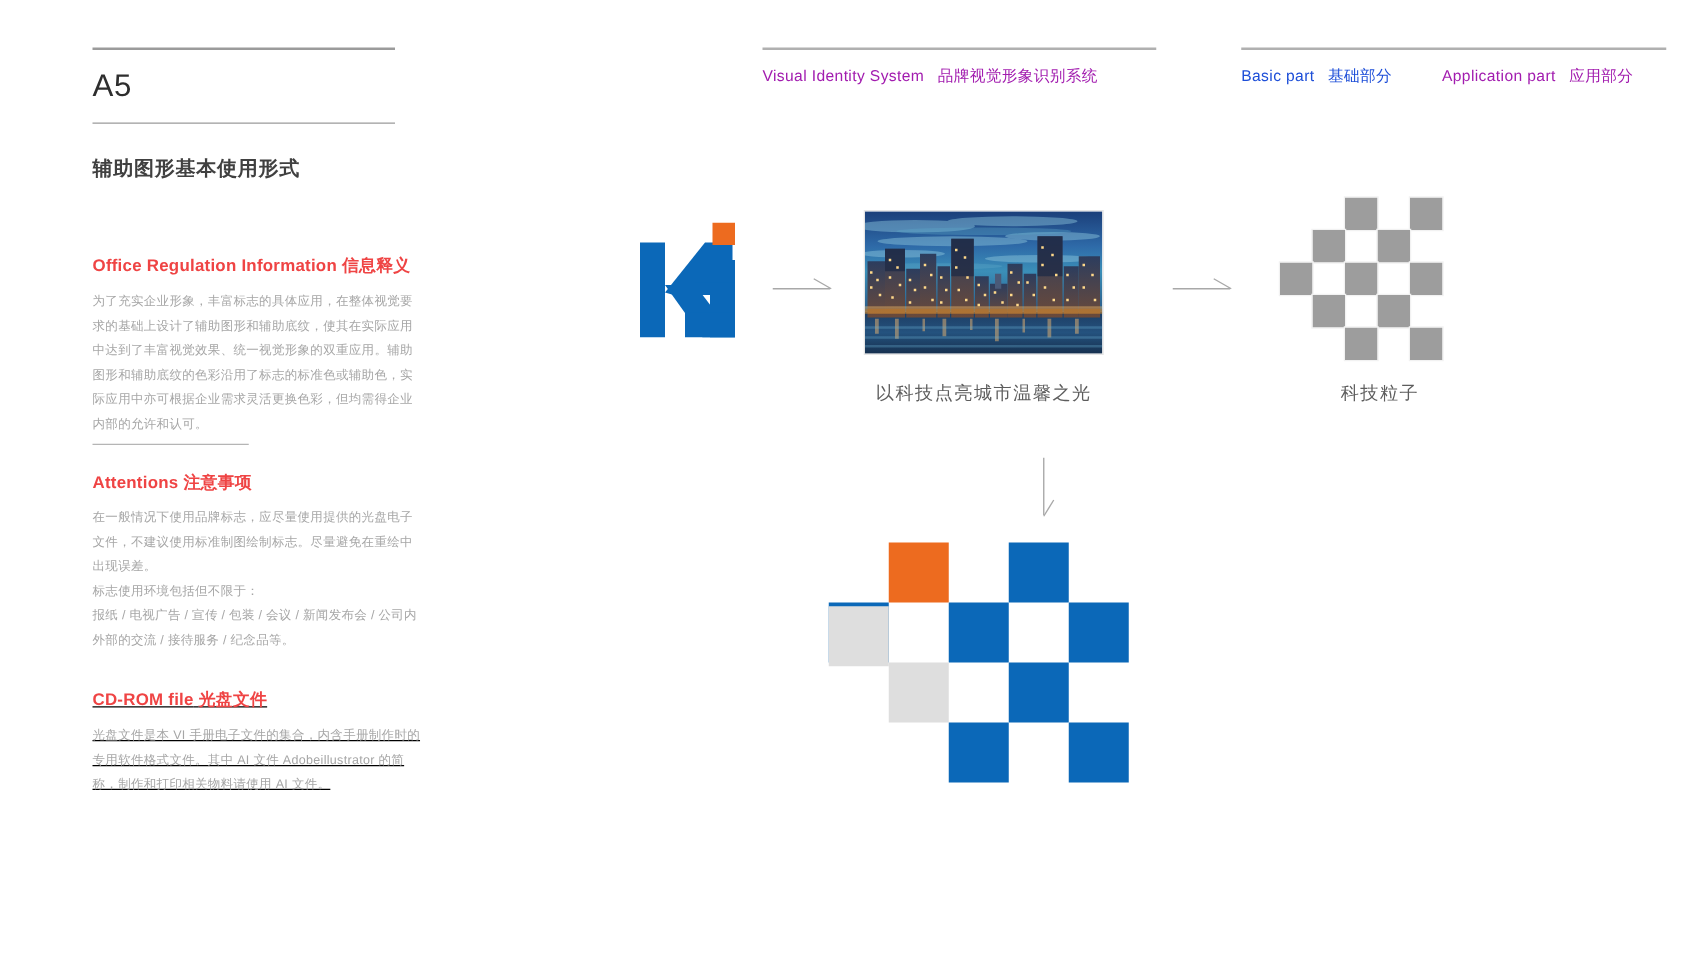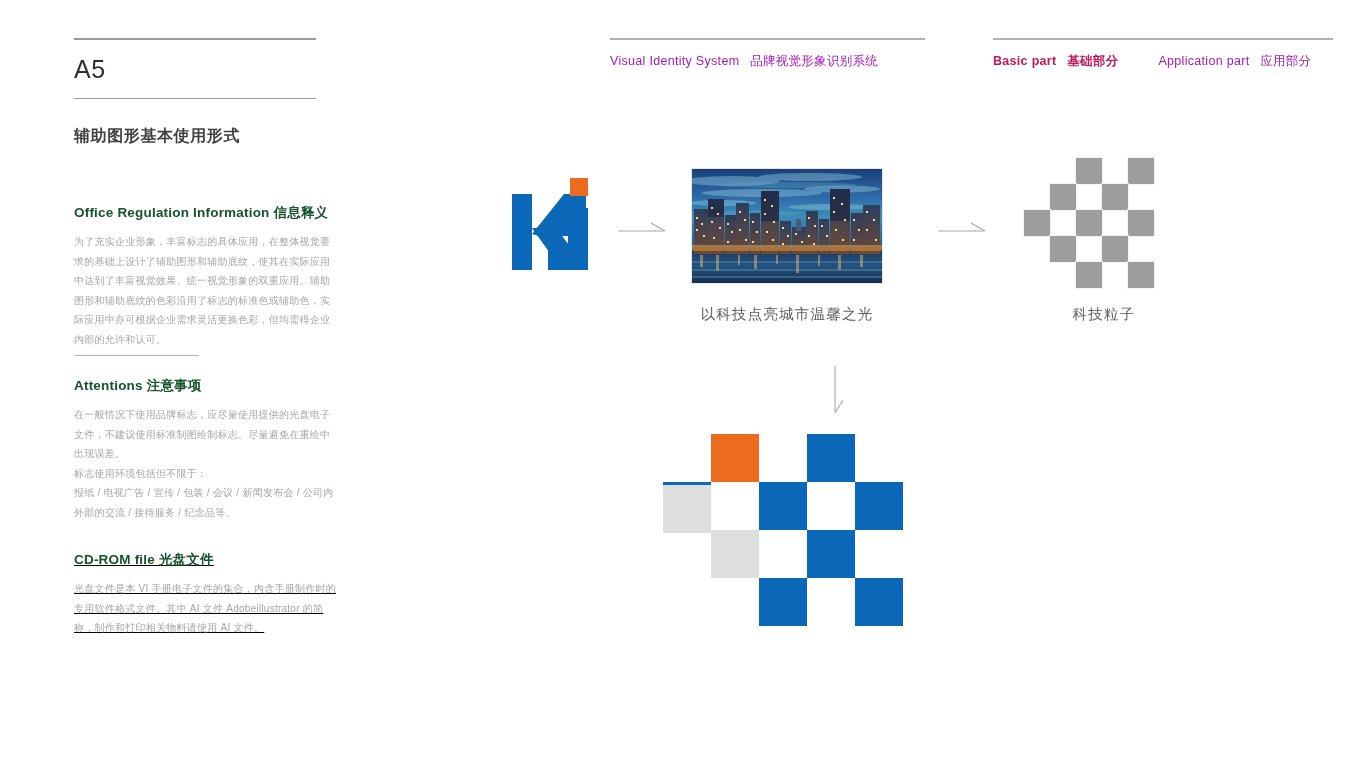--- a/index.html
+++ b/index.html
@@ -50,21 +50,21 @@
     font-weight: 700;
     color: #404040;
     letter-spacing: 0.6px;
     line-height: 22px;
   }
 
   .block { margin-top: 0; }
   .block-head {
     font-size: 13.5px;
     font-weight: 700;
-    color: #14532d;
+    color: #ef4444;
     letter-spacing: 0.2px;
     line-height: 20px;
   }
   .block-head .cn { font-weight: 700; }
   .block-body {
     margin-top: 9px;
     font-size: 10px;
     line-height: 19.5px;
     color: #a6a6a6;
     letter-spacing: 0.25px;
@@ -88,21 +88,21 @@
     display: flex;
     align-items: baseline;
     margin-top: 13px;
   }
   .nav-item {
     font-size: 12.5px;
     letter-spacing: 0.3px;
     white-space: nowrap;
   }
   .nav-item.muted { color: #a21caf; }
-  .nav-item.dark  { color: #be185d; font-weight: 700; }
+  .nav-item.dark  { color: #1d4ed8; font-weight: 400; }
   .nav-item .en { margin-right: 7px; }
   .nav-item + .nav-item { margin-left: 40px; }
 
   #nav-left { left: 610px; width: 315px; }
   #nav-right { left: 993px; width: 340px; }
 
   
   #logo-wrap {
     position: absolute;
     left: 512px;

